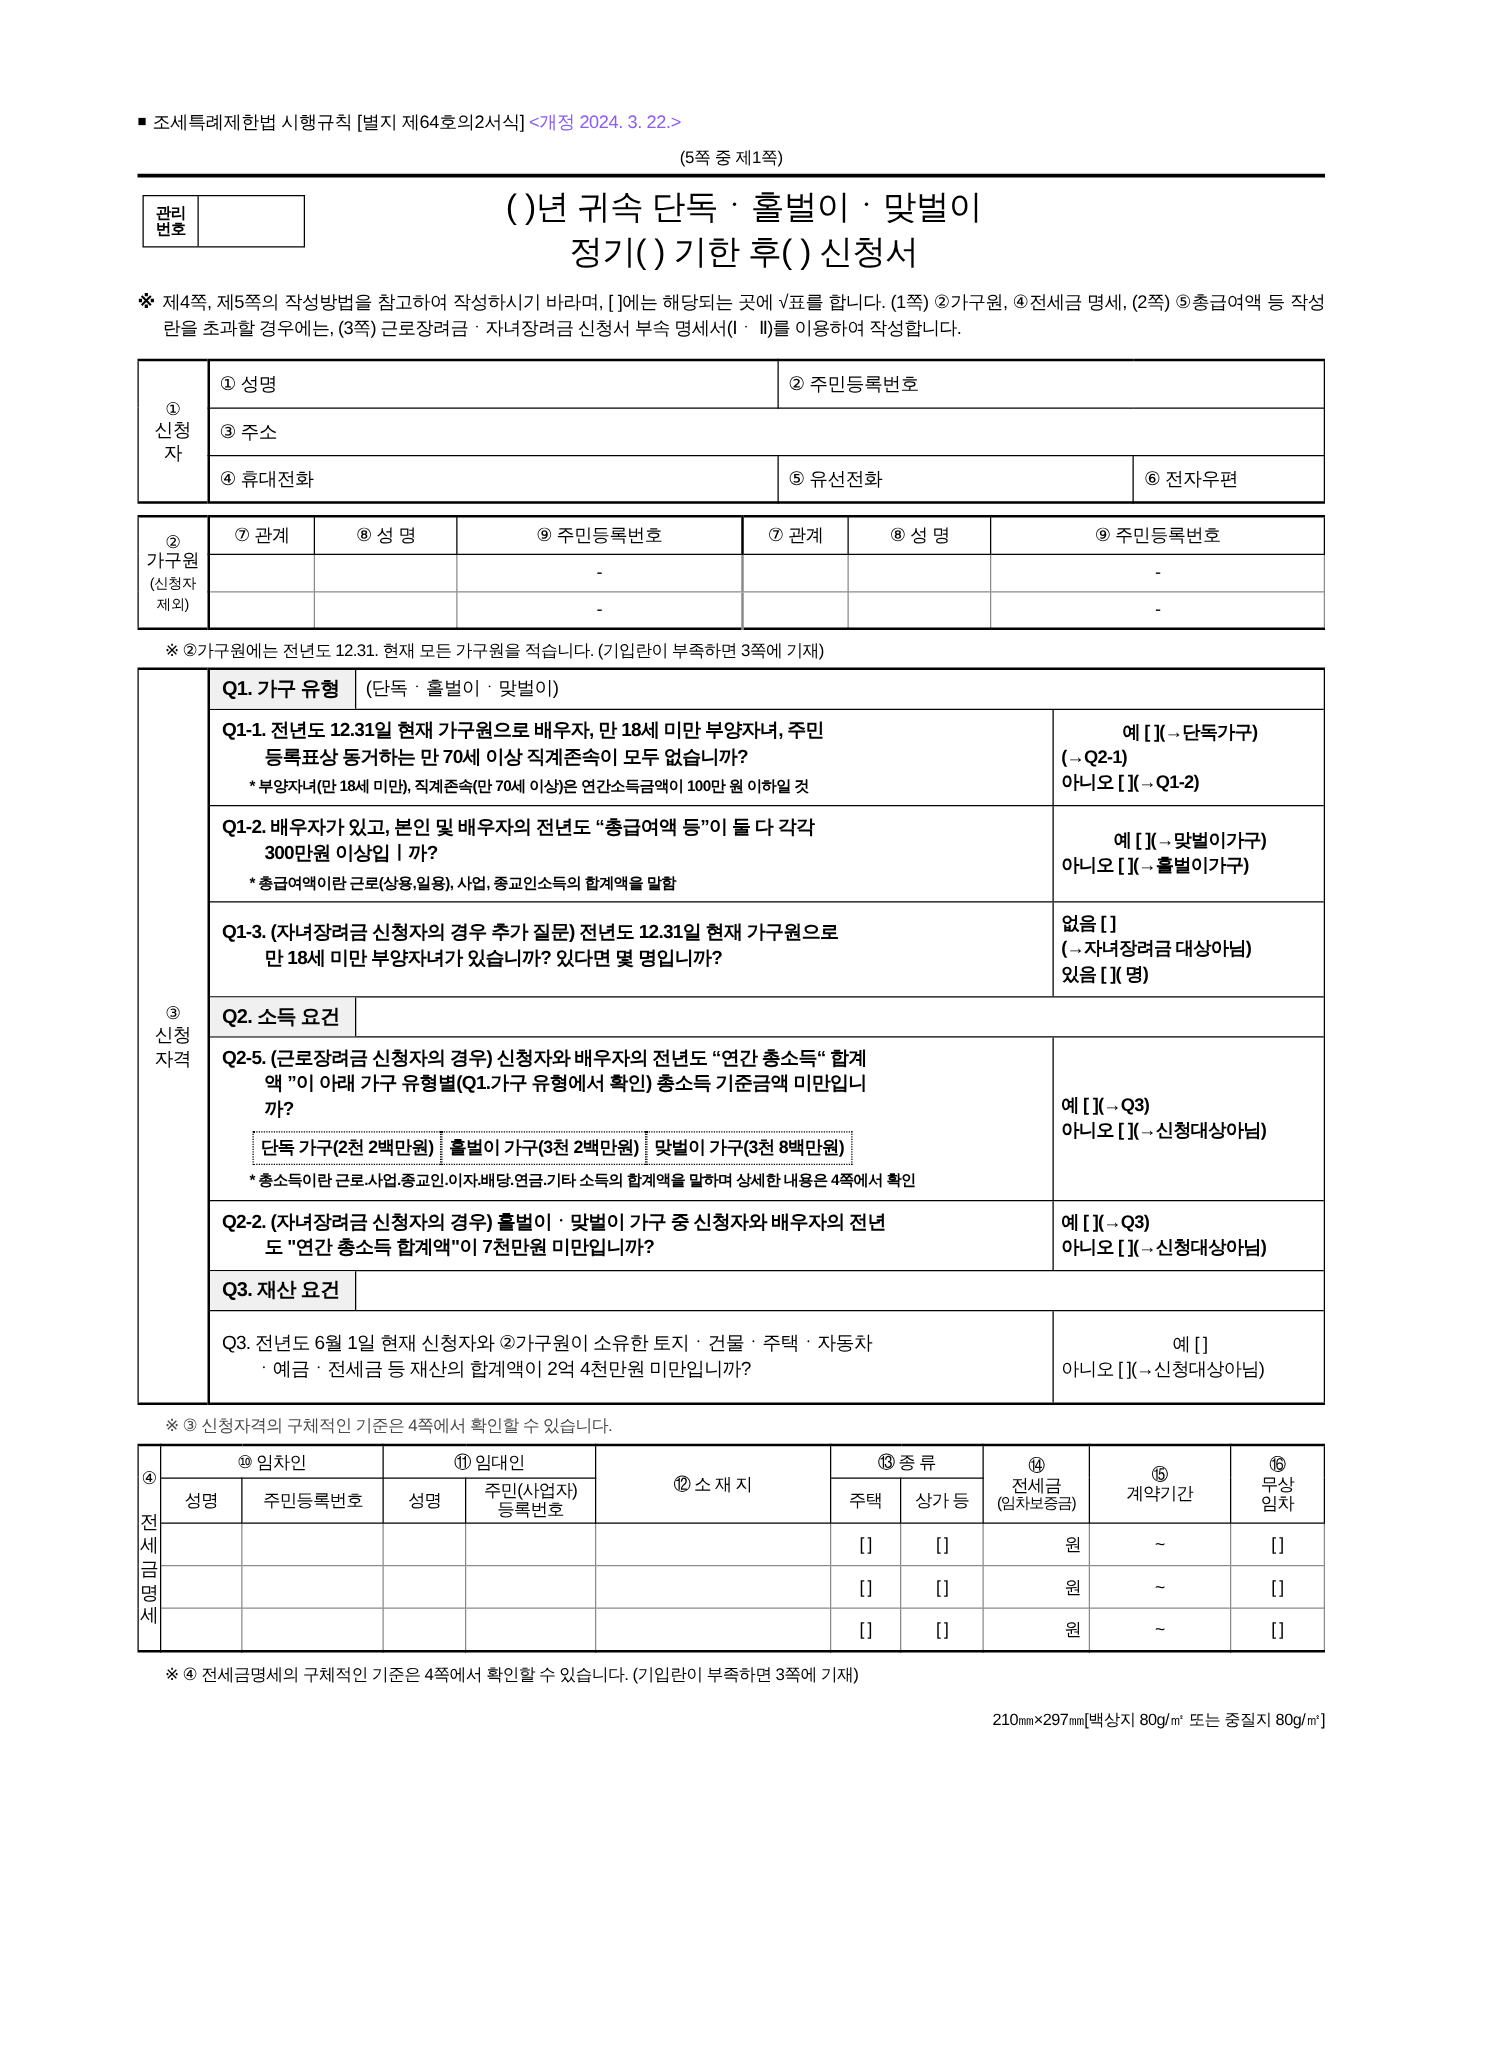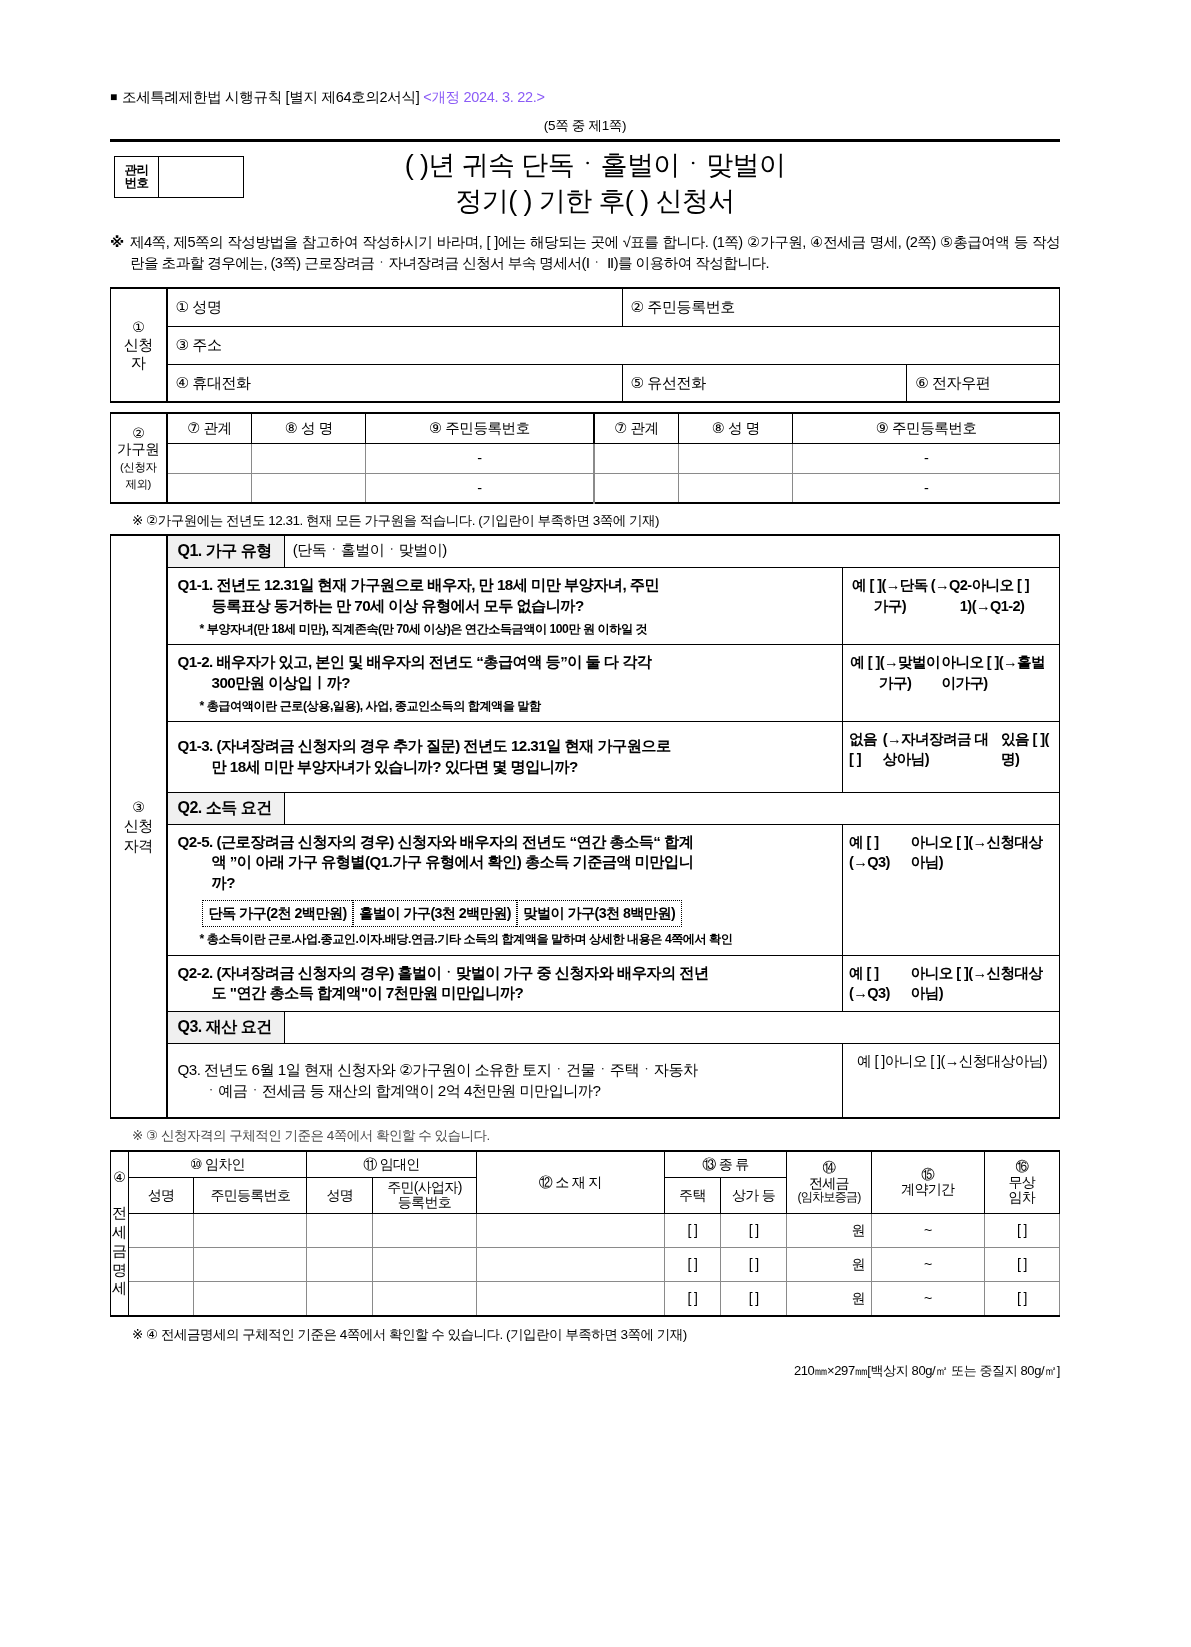--- a/index.html
+++ b/index.html
@@ -185,25 +185,25 @@
     margin-top: 4px;
   }
   .qans {
     width: 216px;
     flex: none;
     padding: 7px 4px 7px 6px;
     font-size: 14.6px;
     line-height: 1.38;
     letter-spacing: -0.6px;
     display: flex;
-    flex-direction: row;
+    flex-direction: column;
     justify-content: center;
   }
   .qans .ctr { text-align: center; }
-  .qans .rt  { text-align: right; }
+  .qans .rt  { }
   .qdiv { border-bottom: 1.6px solid #000; font-weight: bold; }
   .dotted-row {
     display: flex;
     margin: 6px 4px 2px 24px;
   }
   .dotted-cell {
     border: 1.6px dotted #000;
     font-size: 14.2px;
     letter-spacing: -0.6px;
     padding: 3px 6px;
@@ -349,21 +349,21 @@
       <td>
 
         <div class="qtag-box">
           <div class="qtag">Q1. 가구 유형</div>
           <div class="qtag-rest">(단독ㆍ홀벌이ㆍ맞벌이)</div>
         </div>
 
         <div class="qrow qdiv">
           <div class="qtext">
             <span class="q-first">Q1-1. 전년도 12.31일 현재 가구원으로 배우자, 만 18세 미만 부양자녀, 주민</span>
-            <span class="ind">등록표상 동거하는 만 70세 이상 유형에서 모두 없습니까?</span>
+            <span class="ind">등록표상 동거하는 만 70세 이상 직계존속이 모두 없습니까?</span>
             <span class="star">* 부양자녀(만 18세 미만), 직계존속(만 70세 이상)은 연간소득금액이 100만 원 이하일 것</span>
           </div>
           <div class="qans">
             <div class="ctr">예 [  ](→단독가구)</div>
             <div class="rt">(→Q2-1)</div>
             <div>아니오 [  ](→Q1-2)</div>
           </div>
         </div>
 
         <div class="qrow qdiv">

